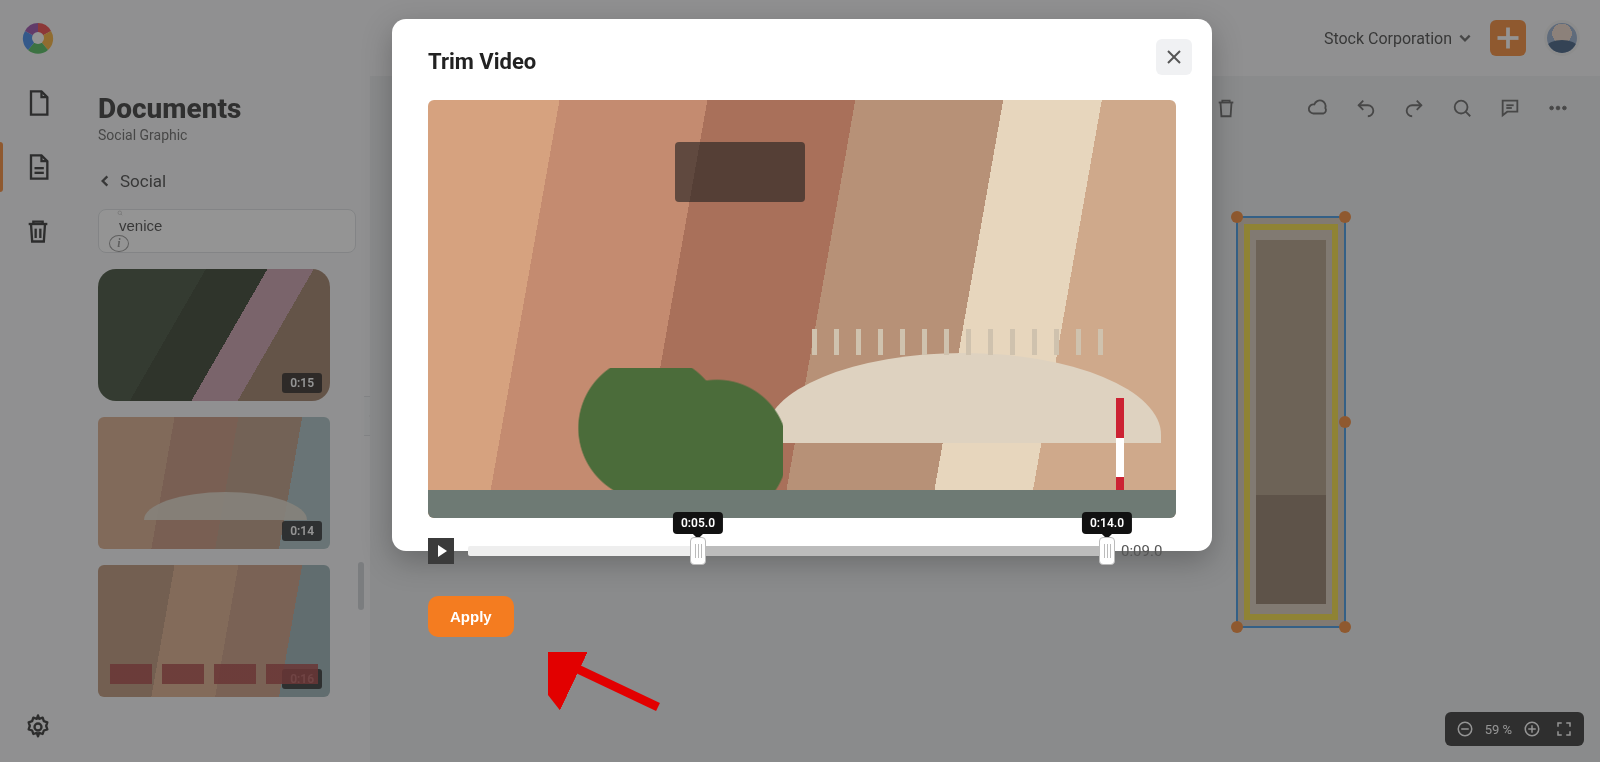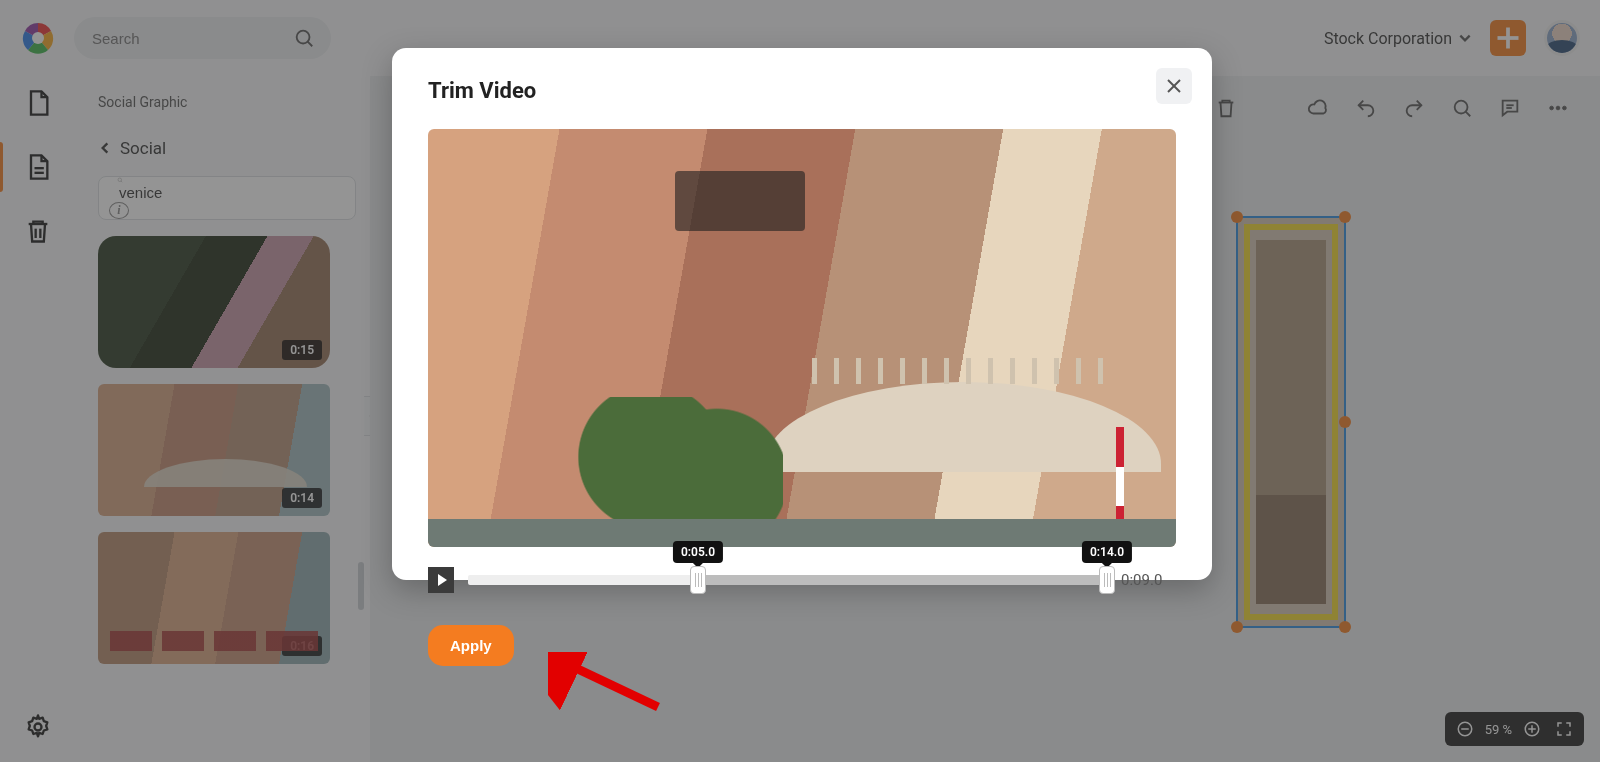--- a/index.html
+++ b/index.html
@@ -92,21 +92,21 @@
 
   
   .zoombar{position:absolute;right:16px;bottom:16px;height:34px;background:#1f1f1f;color:#fff;border-radius:6px;display:flex;align-items:center;padding:0 8px;gap:8px;font-size:13px;}
   .zoombar .zi{width:24px;height:24px;display:flex;align-items:center;justify-content:center;cursor:pointer;}
   .zoombar svg{width:18px;height:18px;stroke:#fff;}
 
   
   .dim{position:absolute;inset:0;background:var(--overlay);}
 
   
-  .modal{position:absolute;left:392px;top:48px;width:820px;height:532px;border-radius:14px;background:#fff;box-shadow:var(--shadow-lg);padding:30px 36px 41px;}
+  .modal{position:absolute;left:392px;top:19px;width:820px;height:532px;border-radius:14px;background:#fff;box-shadow:var(--shadow-lg);padding:30px 36px 41px;}
   .modal h2{margin:0 0 26px;font-size:22px;font-weight:700;}
   .modal .close{position:absolute;right:20px;top:20px;width:36px;height:36px;border-radius:6px;background:#f0f1f3;display:flex;align-items:center;justify-content:center;cursor:pointer;}
   .modal .close svg{width:16px;height:16px;stroke:#555;}
   .preview{width:100%;height:418px;border-radius:6px;overflow:hidden;position:relative;background:linear-gradient(100deg,var(--building3) 0 16%,var(--building1) 16% 34%,var(--building2) 34% 52%,var(--building4) 52% 70%,#e7d6bd 70% 82%,#cfa98b 82% 100%);}
   .preview .bridge{position:absolute;left:45%;right:2%;bottom:18%;height:90px;background:#ded2c0;border-radius:55% 55% 0 0/100% 100% 0 0;}
   .preview .bridge::after{content:"";position:absolute;left:12%;top:-24px;right:12%;height:26px;background:repeating-linear-gradient(90deg,#cfc2ae 0 5px,transparent 5px 22px);}
   .preview .balcony{position:absolute;left:33%;top:10%;width:130px;height:60px;background:rgba(30,30,30,0.6);border-radius:4px;}
   .preview .green{position:absolute;left:18%;bottom:0;width:220px;height:150px;background:radial-gradient(circle at 40% 40%,#4b6c3a 0 45%,transparent 46%),radial-gradient(circle at 70% 55%,#4b6c3a 0 40%,transparent 41%),radial-gradient(circle at 55% 75%,#4b6c3a 0 42%,transparent 43%);}
   .preview .pole{position:absolute;right:7%;bottom:0;width:8px;height:120px;background:linear-gradient(#c23 0 33%,#fff 33% 66%,#c23 66% 100%);}
   .preview .water{position:absolute;left:0;right:0;bottom:0;height:28px;background:#6e7a74;}
@@ -118,46 +118,39 @@
   .handle{position:absolute;top:-9px;width:16px;height:28px;border:1px solid #bbb;border-radius:4px;background:#fff;cursor:ew-resize;}
   .handle::before{content:"";position:absolute;left:50%;top:6px;bottom:6px;width:1px;background:#bbb;box-shadow:-3px 0 0 #bbb,3px 0 0 #bbb;}
   .handle.left{left:calc(36% - 8px);}
   .handle.right{right:-8px;}
   .tip{position:absolute;top:-34px;transform:translateX(-50%);background:#111;color:#fff;font-size:12px;font-weight:600;padding:4px 8px;border-radius:4px;white-space:nowrap;}
   .tip::after{content:"";position:absolute;left:calc(50% - 5px);bottom:-5px;border-top:5px solid #111;border-left:5px solid transparent;border-right:5px solid transparent;}
   .tip.left{left:36%;}
   .tip.right{left:100%;}
   .duration{font-size:15px;color:#555;min-width:55px;text-align:left;}
 
-  .apply{margin-top:32px;padding:12px 22px;background:var(--accent);border:none;border-radius:15px;color:#fff;font-size:15px;font-weight:600;cursor:pointer;}
+  .apply{margin-top:32px;padding:12px 22px;background:var(--accent);border:none;border-radius:10px;color:#fff;font-size:15px;font-weight:600;cursor:pointer;}
 
   
   .arrow{position:absolute;left:548px;bottom:50px;width:120px;height:60px;pointer-events:none;}
 </style>
 </head>
 <body>
 
 <div class="topbar">
   <div class="logo">
     <svg viewBox="0 0 36 36">
       <path d="M18 3 A15 15 0 0 1 31 11 L18 18 Z" fill="#e33"></path>
       <path d="M31 11 A15 15 0 0 1 28 30 L18 18 Z" fill="#f5a623"></path>
       <path d="M28 30 A15 15 0 0 1 8 30 L18 18 Z" fill="#3cb44b"></path>
       <path d="M8 30 A15 15 0 0 1 5 11 L18 18 Z" fill="#2b7de9"></path>
       <path d="M5 11 A15 15 0 0 1 18 3 L18 18 Z" fill="#8e3aa1"></path>
       <circle cx="18" cy="18" r="6" fill="#fff"></circle>
     </svg>
   </div>
-  <div class="search-pill">
-    <input placeholder="Search" style="">
-    <svg class="s-icon" viewBox="0 0 24 24" fill="none" stroke-width="2">
-        <circle cx="11" cy="11" r="7"></circle>
-        <line x1="21" y1="21" x2="16" y2="16"></line>
-      </svg>
-  </div>
   <div class="top-right">
     <div class="workspace">
       <span>Stock Corporation</span>
       <svg viewBox="0 0 12 12" fill="none" stroke="#555" stroke-width="2">
           <polyline points="2,4 6,8 10,4"></polyline>
         </svg>
     </div>
     <div class="add-btn">
       <svg viewBox="0 0 24 24" stroke="#fff" stroke-width="2.5">
           <line x1="12" y1="5" x2="12" y2="19"></line>
@@ -195,20 +188,21 @@
   <div class="spacer"></div>
   <div class="ritem" style="margin-bottom:20px">
     <svg viewBox="0 0 24 24" fill="none" stroke-width="2">
         <circle cx="12" cy="12" r="3"></circle>
         <path d="M12 2l1 3 3-1 1 3 3 1-1 3 1 3-3 1-1 3-3-1-1 3-1-3-3 1-1-3-3-1 1-3-1-3 3-1 1-3 3 1z" stroke-linejoin="round"></path>
       </svg>
   </div>
 </div>
 
 <div class="side">
+  <h1>Documents</h1>
   <div class="sub">Social Graphic</div>
   <div class="breadcrumb">
     <svg viewBox="0 0 12 12" fill="none" stroke="#333" stroke-width="2">
         <polyline points="8,2 4,6 8,10"></polyline>
       </svg>
     <span>Social</span>
   </div>
   <div class="search-box">
     <svg viewBox="0 0 24 24" fill="none" stroke-width="2">
         <circle cx="11" cy="11" r="7"></circle>

